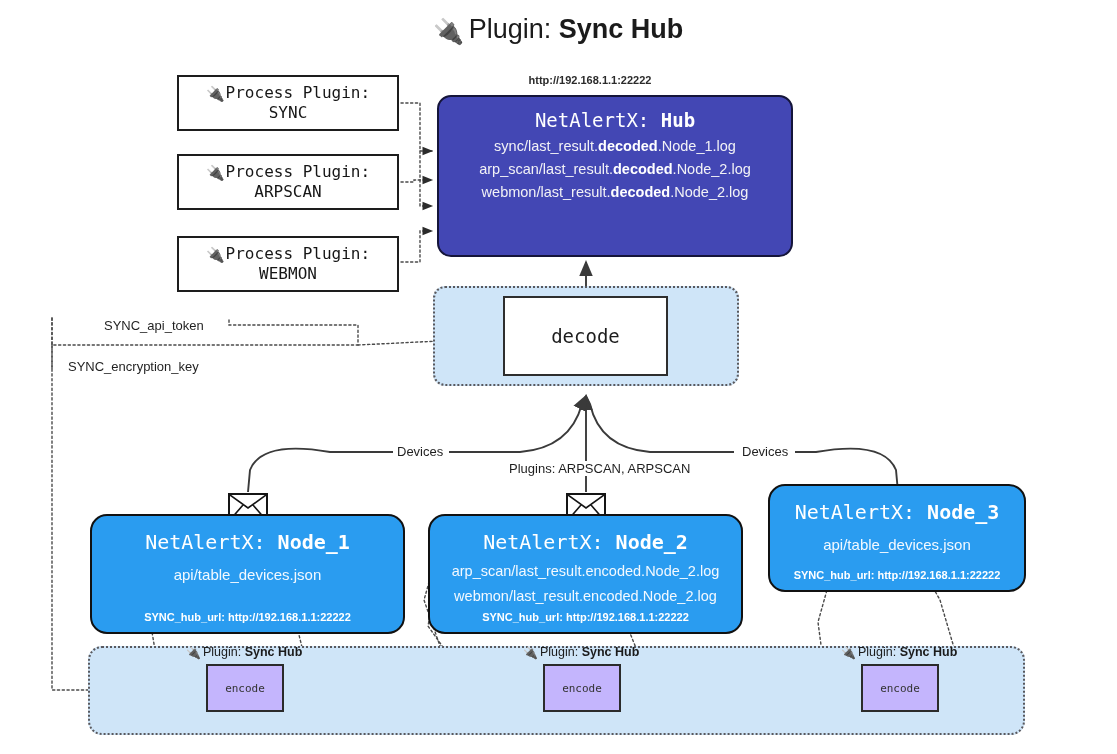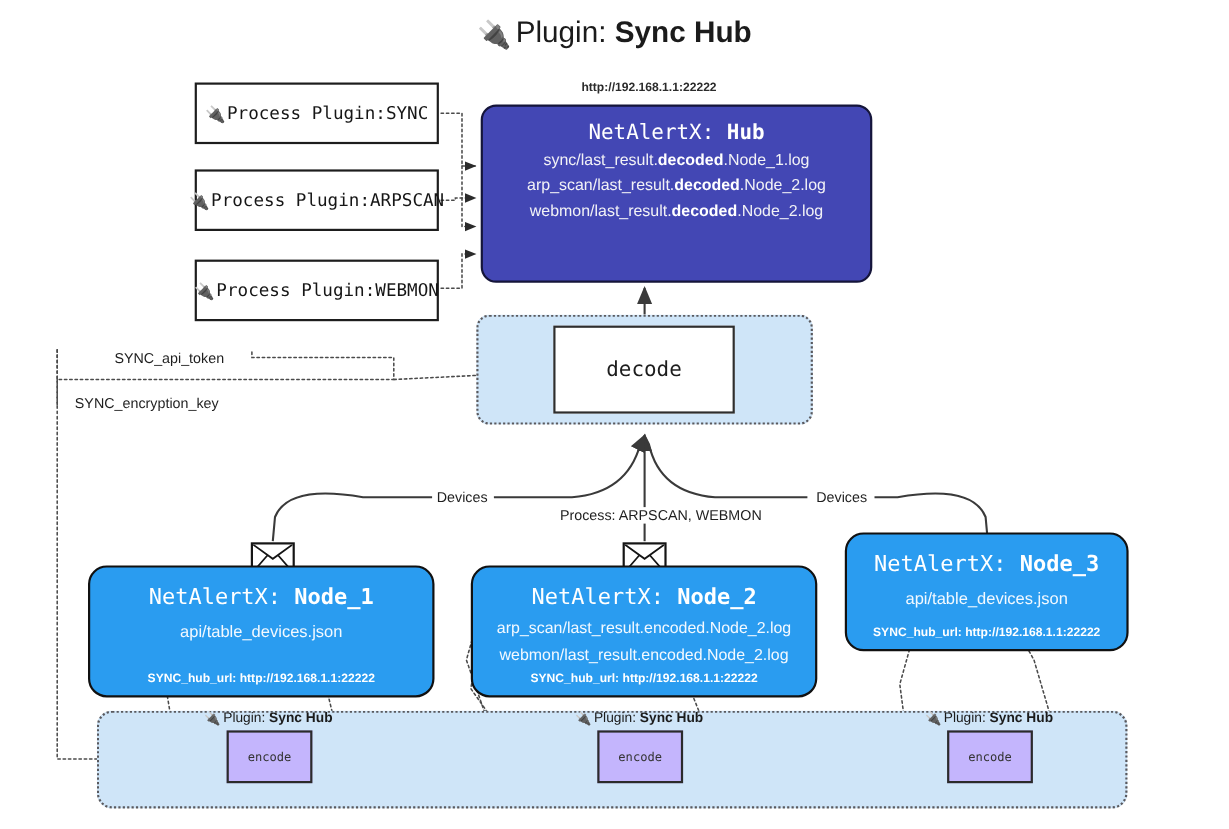--- a/index.html
+++ b/index.html
@@ -20,21 +20,21 @@
   }
   #title .plug{font-size:25px;margin-right:4px;vertical-align:-2px;}
   #title .t-reg{font-weight:400;}
   #title .t-bold{font-weight:700;}
 
   
   .pbox{
     width:222px;height:56px;background:#ffffff;border:2px solid #1d1d1d;
     font-family:"DejaVu Sans Mono", monospace;
     font-size:16px;line-height:1.22;color:#161616;
-    display:flex;flex-direction:row;align-items:center;justify-content:center;
+    display:flex;flex-direction:column;align-items:center;justify-content:center;
   }
   .pbox .row1{display:block;white-space:nowrap;}
   .pbox .row1 .plug{font-family:"DejaVu Sans",sans-serif;font-size:15px;margin-right:1px;vertical-align:-1px;}
   .pbox .row2{display:block;white-space:nowrap;}
   #pbox-sync{left:177px;top:75px;}
   #pbox-arpscan{left:177px;top:154px;}
   #pbox-webmon{left:177px;top:236px;}
 
   
   #hub-url{
@@ -78,21 +78,21 @@
     font-size:20px;text-align:center;margin-top:14px;white-space:nowrap;
   }
   .nodebox .n-title b{font-weight:700;}
   .nodebox .n-line{
     font-size:15px;text-align:center;margin-top:12px;white-space:nowrap;color:#f3f9ff;
   }
   .nodebox .n-foot{
     position:absolute;left:0;bottom:9px;width:100%;text-align:center;
     font-size:11px;font-weight:700;color:#ffffff;white-space:nowrap;
   }
-  #node1{left:80px;top:514px;width:315px;height:120px;}
+  #node1{left:90px;top:514px;width:315px;height:120px;}
   #node2{left:428px;top:514px;width:315px;height:120px;}
   #node3{left:768px;top:484px;width:258px;height:108px;}
   #node2 .n-line{margin-top:9px;font-size:14.5px;}
 
   
   .env{width:40px;height:29px;background:#ffffff;border:2px solid #151515;}
   .env svg{display:block;}
   #env1{left:228px;top:493px;}
   #env2{left:566px;top:493px;}
   #env3{left:877px;top:493px;}
@@ -210,21 +210,21 @@
     <div class="hub-line"><span>webmon/last_result.</span><b>decoded</b><span>.Node_2.log</span></div>
   </div>
 
   <div class="node" id="decode-wrap"></div>
   <div class="node" id="decode-box">decode</div>
 
   <div class="wlabel" id="lbl-token">SYNC_api_token</div>
   <div class="wlabel" id="lbl-key">SYNC_encryption_key</div>
   <div class="wlabel" id="lbl-dev-l">Devices</div>
   <div class="wlabel" id="lbl-dev-r">Devices</div>
-  <div class="wlabel" id="lbl-plugins">Process: ARPSCAN, WEBMON</div>
+  <div class="wlabel" id="lbl-plugins">Plugins: ARPSCAN, ARPSCAN</div>
 
   <div class="node env" id="env1">
     <svg width="36" height="25" viewBox="0 0 36 25">
         <path d="M0,0 L18,13 L36,0 M0,25 L13,10 M36,25 L23,10" stroke="#151515" stroke-width="1.6" fill="none"></path>
       </svg>
   </div>
   <div class="node env" id="env2">
     <svg width="36" height="25" viewBox="0 0 36 25">
         <path d="M0,0 L18,13 L36,0 M0,25 L13,10 M36,25 L23,10" stroke="#151515" stroke-width="1.6" fill="none"></path>
       </svg>

